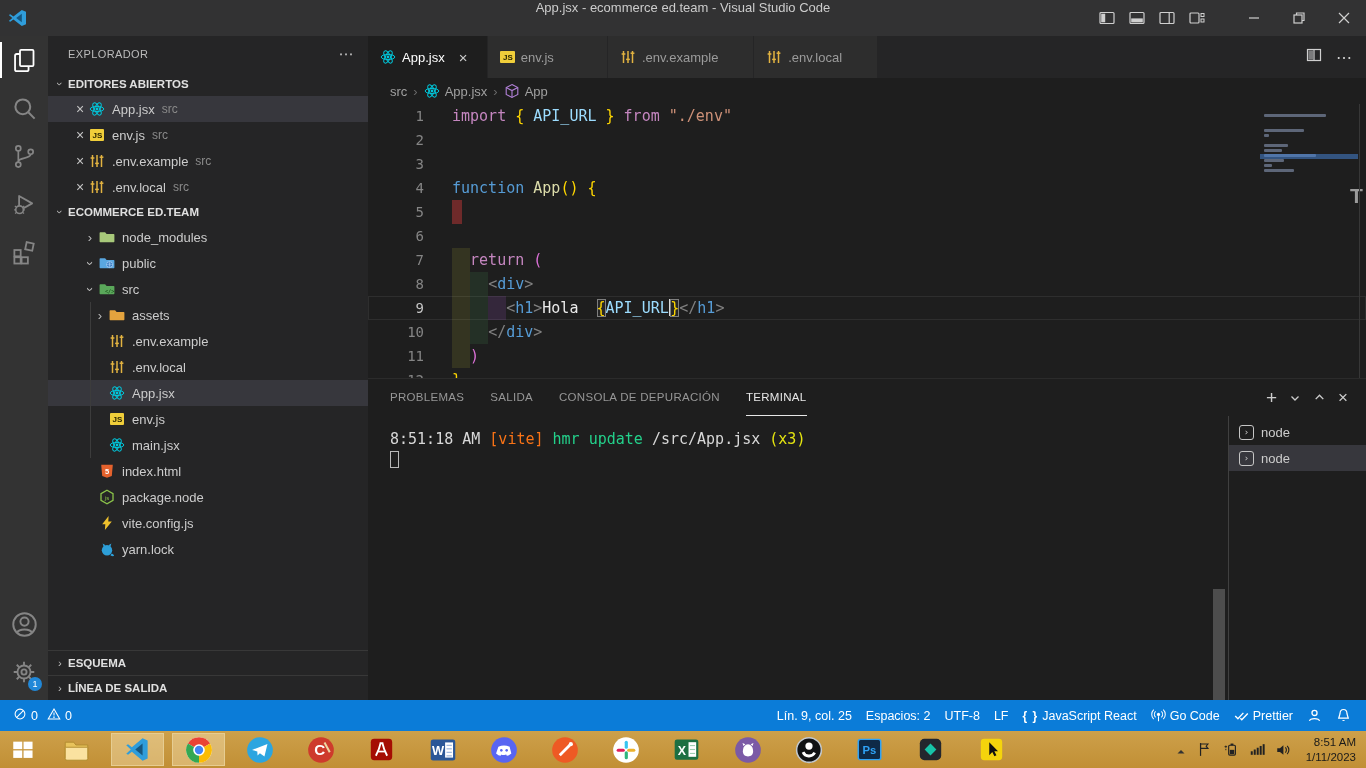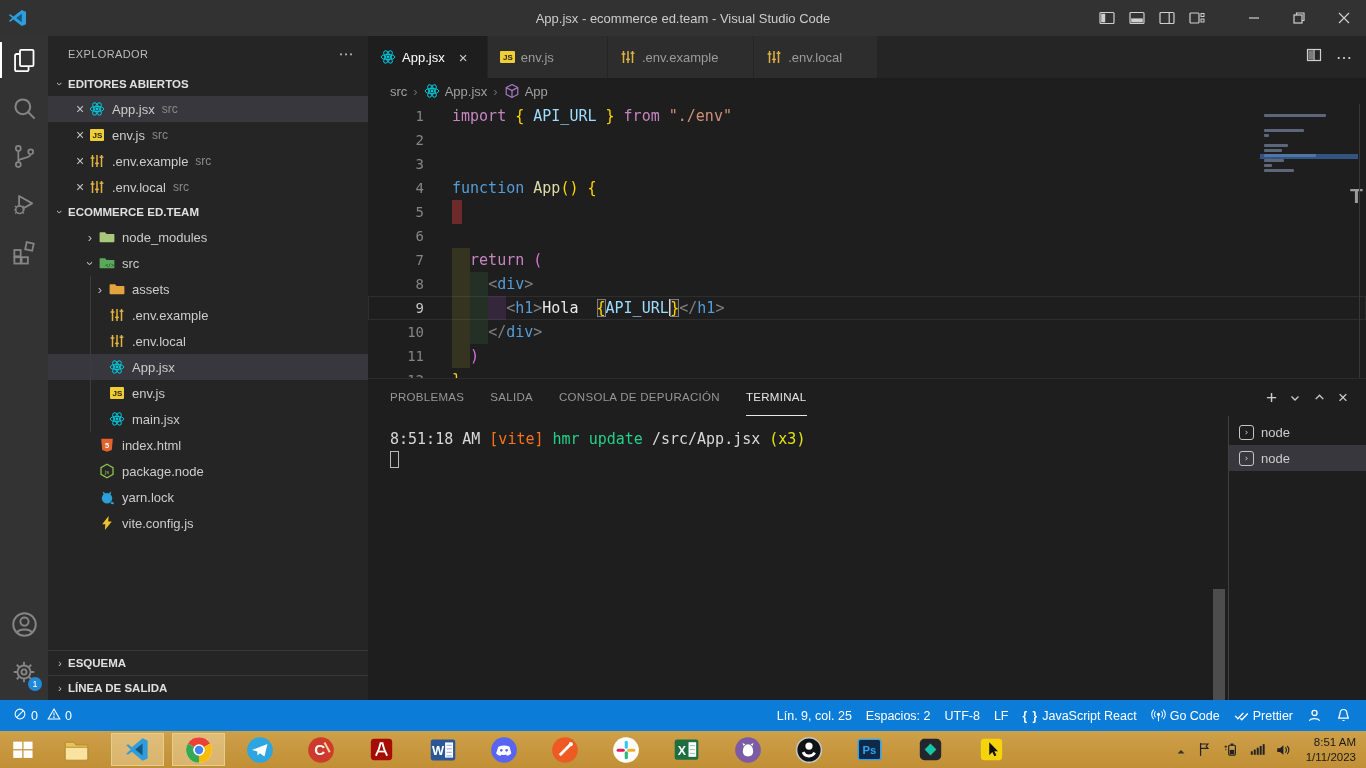--- a/index.html
+++ b/index.html
@@ -2,21 +2,21 @@
 <html><head>
 <meta charset="utf-8">
 <style>
   * { margin:0; padding:0; box-sizing:border-box; }
   html,body { width:1366px; height:768px; overflow:hidden; background:#1e1e1e;
     font-family:"Liberation Sans", sans-serif; }
   #app { position:relative; width:1366px; height:768px; }
 
   
   .titlebar { position:absolute; top:0; left:0; width:1366px; height:36px;
-    background:#323233; display:flex; align-items:center; color:#cccccc; font-size:13px; }
+    background:#323233; display:flex; color:#cccccc; font-size:13px; }
   .vslogo { width:34px; display:flex; justify-content:center; align-items:center; }
   .menus { display:flex; }
   .tb-title { position:absolute; left:0; right:0; text-align:center; pointer-events:none;
     color:#cccccc; font-size:13px; }
   .tb-right { margin-left:auto; display:flex; align-items:center; z-index:2; }
   .layout-icons { display:flex; gap:14px; margin-right:26px; }
   .layout-icons span { display:flex; }
   .win-btn { width:45px; height:36px; display:flex; align-items:center; justify-content:center; }
 
   
@@ -356,20 +356,32 @@
                 <path d="M1.3 3.2 h4.8 l1.5 1.9 h7.1 a.7.7 0 0 1 .7.7 v6.8 a.7.7 0 0 1-.7.7 H1.3 a.7.7 0 0 1-.7-.7 V3.9 a.7.7 0 0 1 .7-.7Z" fill="#a8c97a"></path>
               </svg>
             </span>
             <span class="lbl">node_modules</span>
           </div>
           <div class="row">
             <span style="width:34px"></span>
             <span class="tchev"><span class="chev-down">›</span></span>
             <span class="fi">
               <svg width="16" height="16" viewBox="0 0 16 16">
+                <path d="M1.3 3.2 h4.8 l1.5 1.9 h7.1 a.7.7 0 0 1 .7.7 v6.8 a.7.7 0 0 1-.7.7 H1.3 a.7.7 0 0 1-.7-.7 V3.9 a.7.7 0 0 1 .7-.7Z" fill="#5aa7e0"></path>
+                <circle cx="10.6" cy="9.6" r="3" fill="#1c68b8" stroke="#cfe6ff" stroke-width=".6"></circle>
+                <path d="M7.6 9.6 h6 M10.6 6.6 v6 M8.5 7.6 c1.3 1 2.9 1 4.2 0 M8.5 11.6 c1.3-1 2.9-1 4.2 0" stroke="#cfe6ff" stroke-width=".5" fill="none"></path>
+              </svg>
+            </span>
+            <span class="lbl">public</span>
+          </div>
+          <div class="row">
+            <span style="width:34px"></span>
+            <span class="tchev"><span class="chev-down">›</span></span>
+            <span class="fi">
+              <svg width="16" height="16" viewBox="0 0 16 16">
                 <path d="M1.3 3.2 h4.8 l1.5 1.9 h7.1 a.7.7 0 0 1 .7.7 v6.8 a.7.7 0 0 1-.7.7 H1.3 a.7.7 0 0 1-.7-.7 V3.9 a.7.7 0 0 1 .7-.7Z" fill="#5aa85a"></path>
                 <text x="10.6" y="11.8" font-size="5.2" fill="#0d3a0d" text-anchor="middle" font-family="monospace">&lt;/&gt;</text>
               </svg>
             </span>
             <span class="lbl">src</span>
           </div>
           <div class="row guide">
             <span style="width:44px"></span>
             <span class="tchev">›</span>
             <span class="fi">
@@ -471,36 +483,36 @@
                 <text x="8" y="10.6" text-anchor="middle" font-size="6" fill="#8bc34a" font-family="'Liberation Sans',sans-serif">js</text>
               </svg>
             </span>
             <span class="lbl">package.node</span>
           </div>
           <div class="row">
             <span style="width:34px"></span>
             <span class="tchev"></span>
             <span class="fi">
               <svg width="16" height="16" viewBox="0 0 16 16">
+                <path d="M9.6 1 3.2 9.2 h3.1 L5.9 15 12.8 6.6 H9.3Z" fill="#efc12d"></path>
+              </svg>
+            </span>
+            <span class="lbl">vite.config.js</span>
+          </div>
+          <div class="row">
+            <span style="width:34px"></span>
+            <span class="tchev"></span>
+            <span class="fi">
+              <svg width="16" height="16" viewBox="0 0 16 16">
                 <circle cx="8" cy="9.2" r="5.2" fill="#2d9fd8"></circle>
                 <path d="M4.6 5.8 3.6 2.6 6.6 4.2Z M11.4 5.8 12.4 2.6 9.4 4.2Z" fill="#2d9fd8"></path>
                 <path d="M12.6 12.4 c1.8.6 2.6 1.8 2.4 2.6 -1.2.4-2.6 0-3.6-.8" fill="#2d9fd8"></path>
               </svg>
             </span>
             <span class="lbl">yarn.lock</span>
-          </div>
-          <div class="row">
-            <span style="width:34px"></span>
-            <span class="tchev"></span>
-            <span class="fi">
-              <svg width="16" height="16" viewBox="0 0 16 16">
-                <path d="M9.6 1 3.2 9.2 h3.1 L5.9 15 12.8 6.6 H9.3Z" fill="#efc12d"></path>
-              </svg>
-            </span>
-            <span class="lbl">vite.config.js</span>
           </div>
         </div>
       <div class="tree-filler"></div>
       <div id="bottom-secs">
           <div class="bottom-sec">
             <span class="chev">›</span>
             <span>ESQUEMA</span>
           </div>
           <div class="bottom-sec">
             <span class="chev">›</span>

